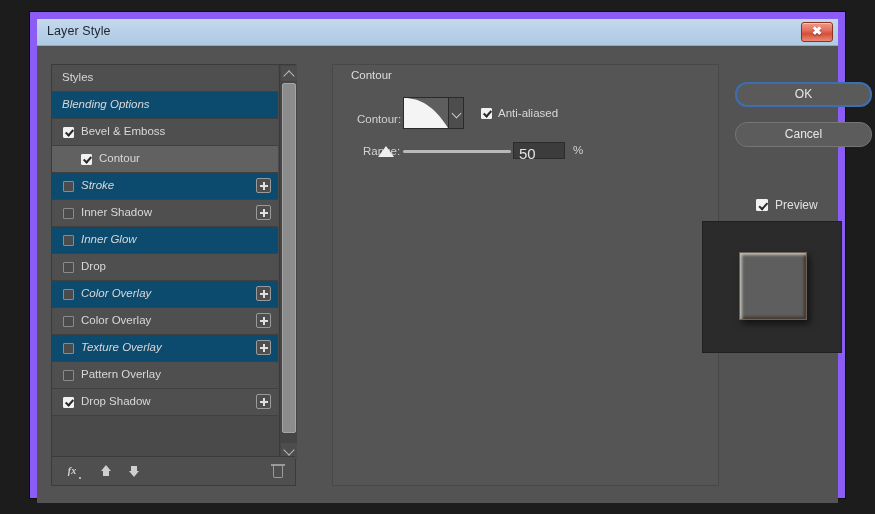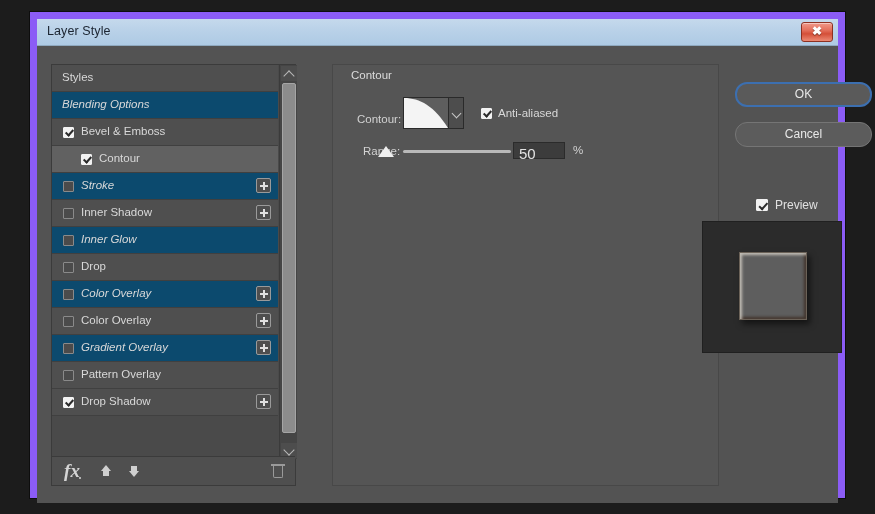--- a/index.html
+++ b/index.html
@@ -224,21 +224,21 @@
     color: #d5d5d5;
     text-align: center;
     font-size: 14px;
     line-height: 20px;
   }
   .tb-fx {
     left: 10px;
     font-family: "Liberation Serif", serif;
     font-style: italic;
     font-weight: bold;
-    font-size: 19px;
+    font-size: 10px;
   }
   .tb-fx .dot {
     position: absolute;
     right: 1px;
     bottom: 2px;
     width: 2px; height: 2px;
     background: #d5d5d5;
     border-radius: 50%;
   }
   .tb-up { left: 44px; }
@@ -592,21 +592,21 @@
               <span class="label has-cb">Color Overlay</span>
               <span class="plus-btn"></span>
             </div>
             <div class="style-row shade-a">
               <span class="cb pos"></span>
               <span class="label has-cb">Color Overlay</span>
               <span class="plus-btn"></span>
             </div>
             <div class="style-row shade-b">
               <span class="cb pos"></span>
-              <span class="label has-cb">Gradient Overlay</span>
+              <span class="label has-cb">Texture Overlay</span>
               <span class="plus-btn"></span>
             </div>
             <div class="style-row shade-a">
               <span class="cb pos"></span>
               <span class="label has-cb">Pattern Overlay</span>
             </div>
             <div class="style-row shade-a">
               <span class="cb pos on"></span>
               <span class="label has-cb">Drop Shadow</span>
               <span class="plus-btn"></span>

